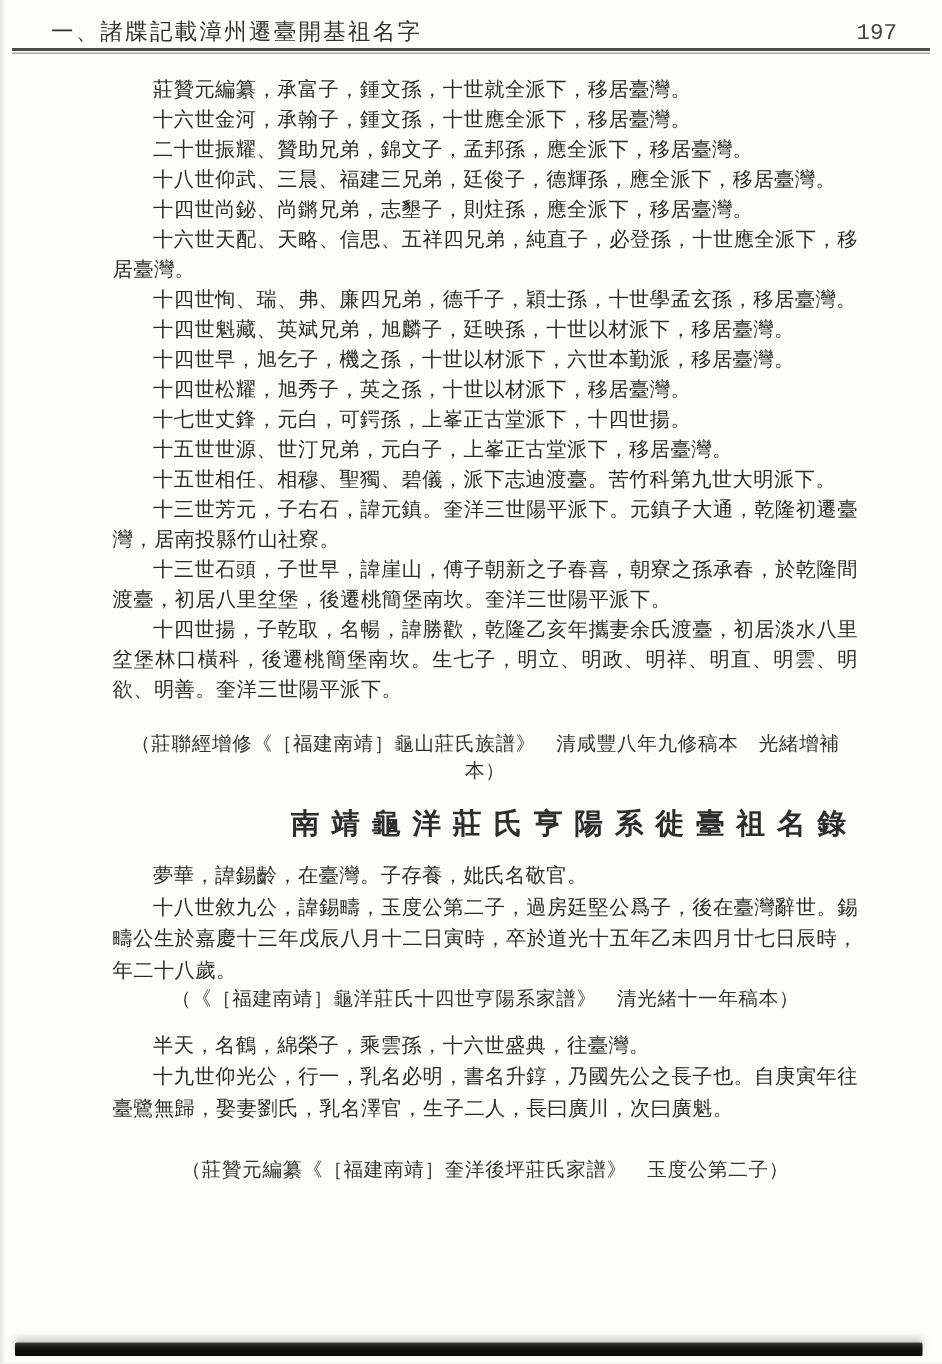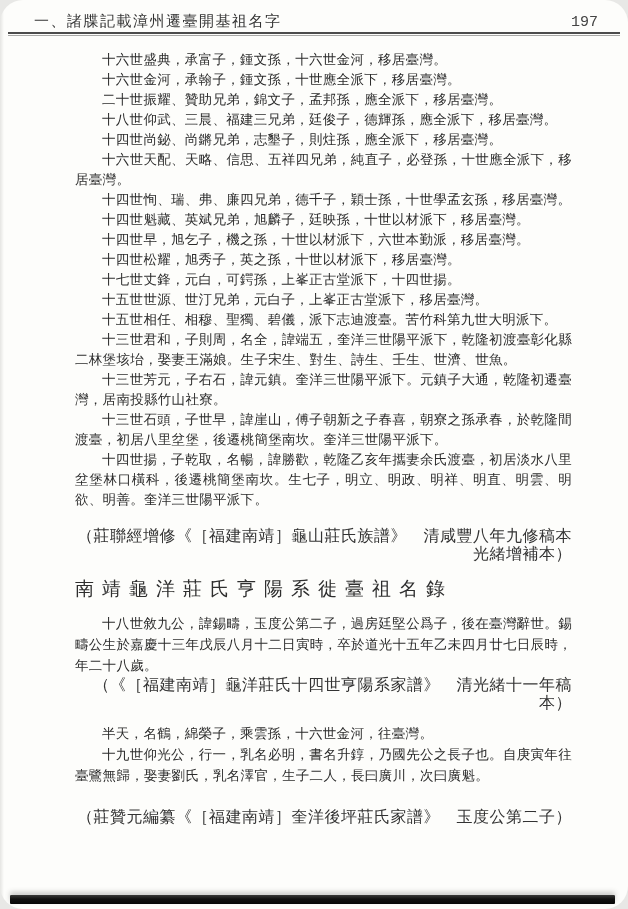--- a/index.html
+++ b/index.html
@@ -4,21 +4,20 @@
 <style>
   html, body { margin: 0; padding: 0; background: #e8e8e6; }
   .page {
     position: relative;
     width: 628px; height: 909px;
     margin: 0 auto;
     background: #fdfdfb;
     overflow: hidden;
     font-family: "Liberation Serif", "DejaVu Serif", serif;
     color: #262626;
-    border-radius: 23px;
   }
   
   .running-head {
     position: absolute; top: 12px; left: 34px; right: 30px;
     display: flex; justify-content: space-between; align-items: baseline;
   }
   .running-head .title {
     font-size: 15px; letter-spacing: 1.5px; color: #333;
   }
   .running-head .folio {
@@ -35,31 +34,31 @@
     position: absolute; top: 50px; left: 75px; width: 497px;
   }
   p.entry {
     margin: 0; padding: 0;
     font-size: 13.5px; line-height: 20px;
     text-indent: 2em; text-align: justify;
     letter-spacing: 0.3px; color: #2b2b2b;
   }
   .attribution {
     margin: 0; padding: 0;
-    font-size: 16px; line-height: 18px;
-    text-align: right; color: #333;
+    font-size: 13px; line-height: 18px;
+    text-align: center; color: #333;
     letter-spacing: 0.5px;
   }
   .attribution.a1 { margin-top: 17px; }
   .attribution.a2 { }
   .attribution.a3 { margin-top: 22px; }
   h2.section-heading {
     margin: 13px 0 11px 0; padding: 0;
-    font-size: 19px; font-weight: normal;
-    text-align: left; letter-spacing: 8px;
+    font-size: 19px; font-weight: bold;
+    text-align: right; letter-spacing: 8px;
     color: #2e2e2e;
   }
   .entries-2 p.entry, .entries-3 p.entry { line-height: 21px; }
   .entries-2 { margin-top: 11px; }
   .entries-3 { margin-top: 11px; }
 
   
   .scan-bottom-bar {
     position: absolute; left: 10px; right: 13px; bottom: 5px; height: 9px;
     background: linear-gradient(to bottom, #3a3a38 0%, #111110 45%, #060606 100%);
@@ -81,48 +80,48 @@
     <span class="folio">197</span>
   </div>
   <div class="head-rule">
     <div class="r1"></div>
     <div class="r2"></div>
   </div>
 
   <div class="content">
 
     <div class="entries-1">
-      <p class="entry">十六世盛典，承富子，鍾文孫，十六世金河，移居臺灣。</p>
+      <p class="entry">莊贊元編纂，承富子，鍾文孫，十世就全派下，移居臺灣。</p>
       <p class="entry">十六世金河，承翰子，鍾文孫，十世應全派下，移居臺灣。</p>
       <p class="entry">二十世振耀、贊助兄弟，錦文子，孟邦孫，應全派下，移居臺灣。</p>
       <p class="entry">十八世仰武、三晨、福建三兄弟，廷俊子，德輝孫，應全派下，移居臺灣。</p>
       <p class="entry">十四世尚鉍、尚鏘兄弟，志墾子，則炷孫，應全派下，移居臺灣。</p>
       <p class="entry">十六世天配、天略、信思、五祥四兄弟，純直子，必登孫，十世應全派下，移居臺灣。</p>
       <p class="entry">十四世恂、瑞、弗、廉四兄弟，德千子，穎士孫，十世學孟玄孫，移居臺灣。</p>
       <p class="entry">十四世魁藏、英斌兄弟，旭麟子，廷映孫，十世以材派下，移居臺灣。</p>
       <p class="entry">十四世早，旭乞子，機之孫，十世以材派下，六世本勤派，移居臺灣。</p>
       <p class="entry">十四世松耀，旭秀子，英之孫，十世以材派下，移居臺灣。</p>
       <p class="entry">十七世丈鋒，元白，可鍔孫，上峯正古堂派下，十四世揚。</p>
       <p class="entry">十五世世源、世汀兄弟，元白子，上峯正古堂派下，移居臺灣。</p>
       <p class="entry">十五世相任、相穆、聖獨、碧儀，派下志迪渡臺。苦竹科第九世大明派下。</p>
-      <p class="entry">十三世君和，子則周，名全，諱端五，奎洋三世陽平派下，乾隆初渡臺彰化縣二林堡垓坮，娶妻王滿娘。生子宋生、對生、詩生、壬生、世濟、世魚。</p>
       <p class="entry">十三世芳元，子右石，諱元鎮。奎洋三世陽平派下。元鎮子大通，乾隆初遷臺灣，居南投縣竹山社寮。</p>
       <p class="entry">十三世石頭，子世早，諱崖山，傅子朝新之子春喜，朝寮之孫承春，於乾隆間渡臺，初居八里坌堡，後遷桃簡堡南坎。奎洋三世陽平派下。</p>
       <p class="entry">十四世揚，子乾取，名暢，諱勝歡，乾隆乙亥年攜妻余氏渡臺，初居淡水八里坌堡林口橫科，後遷桃簡堡南坎。生七子，明立、明政、明祥、明直、明雲、明欲、明善。奎洋三世陽平派下。</p>
     </div>
     <p class="attribution a1">（莊聯經增修《［福建南靖］龜山莊氏族譜》　清咸豐八年九修稿本　光緒增補本）</p>
 
     <h2 class="section-heading">南靖龜洋莊氏亨陽系徙臺祖名錄</h2>
     <div class="entries-2">
+      <p class="entry">夢華，諱錫齡，在臺灣。子存養，妣氏名敬官。</p>
       <p class="entry">十八世敘九公，諱錫疇，玉度公第二子，過房廷堅公爲子，後在臺灣辭世。錫疇公生於嘉慶十三年戊辰八月十二日寅時，卒於道光十五年乙未四月廿七日辰時，年二十八歲。</p>
     </div>
     <p class="attribution a2">（《［福建南靖］龜洋莊氏十四世亨陽系家譜》　清光緒十一年稿本）</p>
 
     <div class="entries-3">
-      <p class="entry">半天，名鶴，綿榮子，乘雲孫，十六世金河，往臺灣。</p>
+      <p class="entry">半天，名鶴，綿榮子，乘雲孫，十六世盛典，往臺灣。</p>
       <p class="entry">十九世仰光公，行一，乳名必明，書名升錞，乃國先公之長子也。自庚寅年往臺鷺無歸，娶妻劉氏，乳名澤官，生子二人，長曰廣川，次曰廣魁。</p>
     </div>
     <p class="attribution a3">（莊贊元編纂《［福建南靖］奎洋後坪莊氏家譜》　玉度公第二子）</p>
 
   </div>
 
   <div class="scan-edge-left"></div>
   <div class="scan-bottom-bar"></div>
 
 </div>

